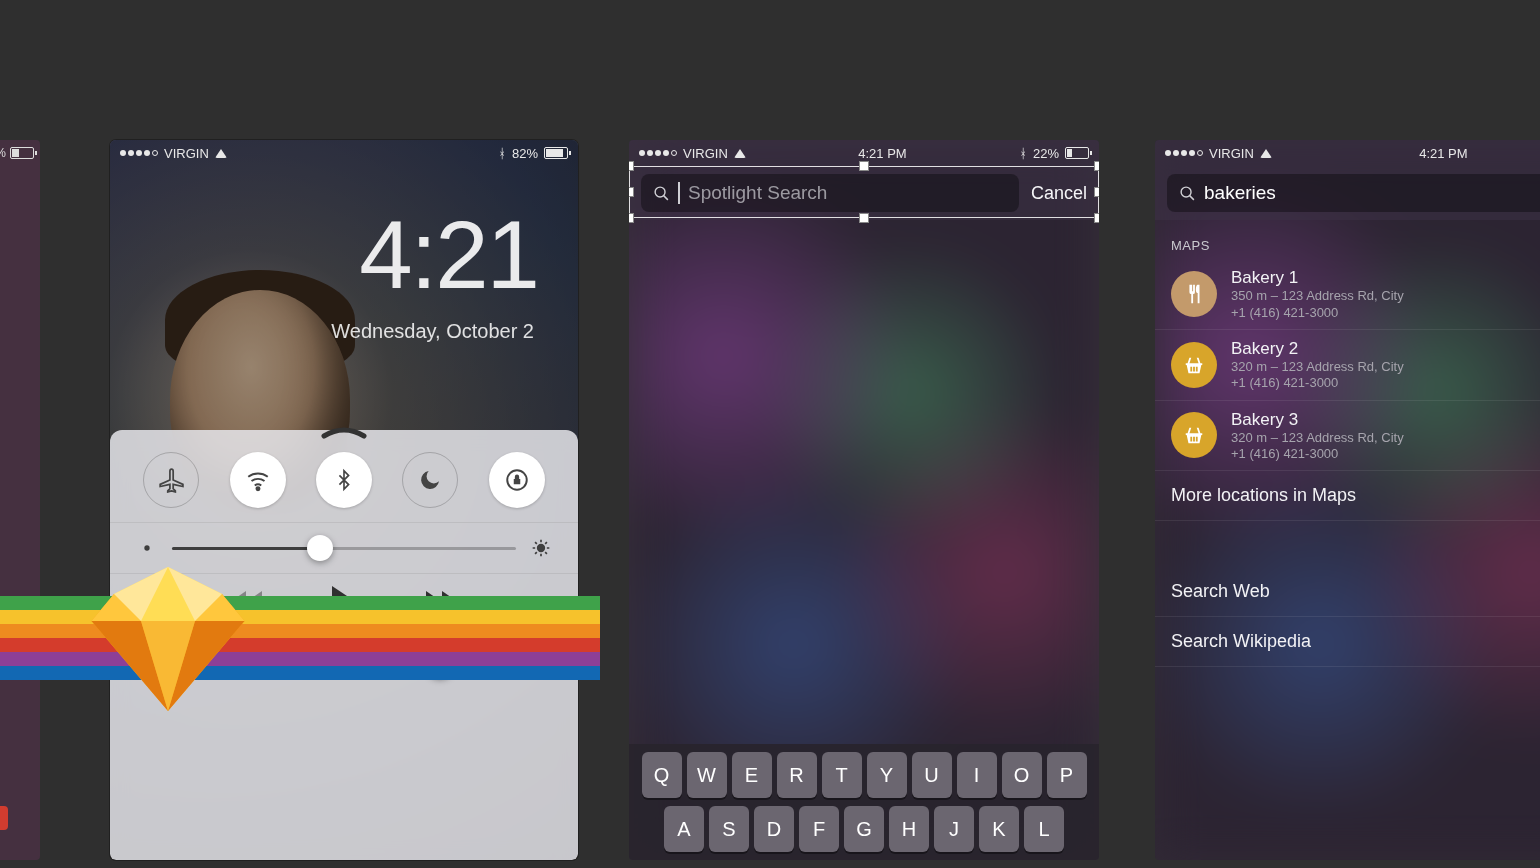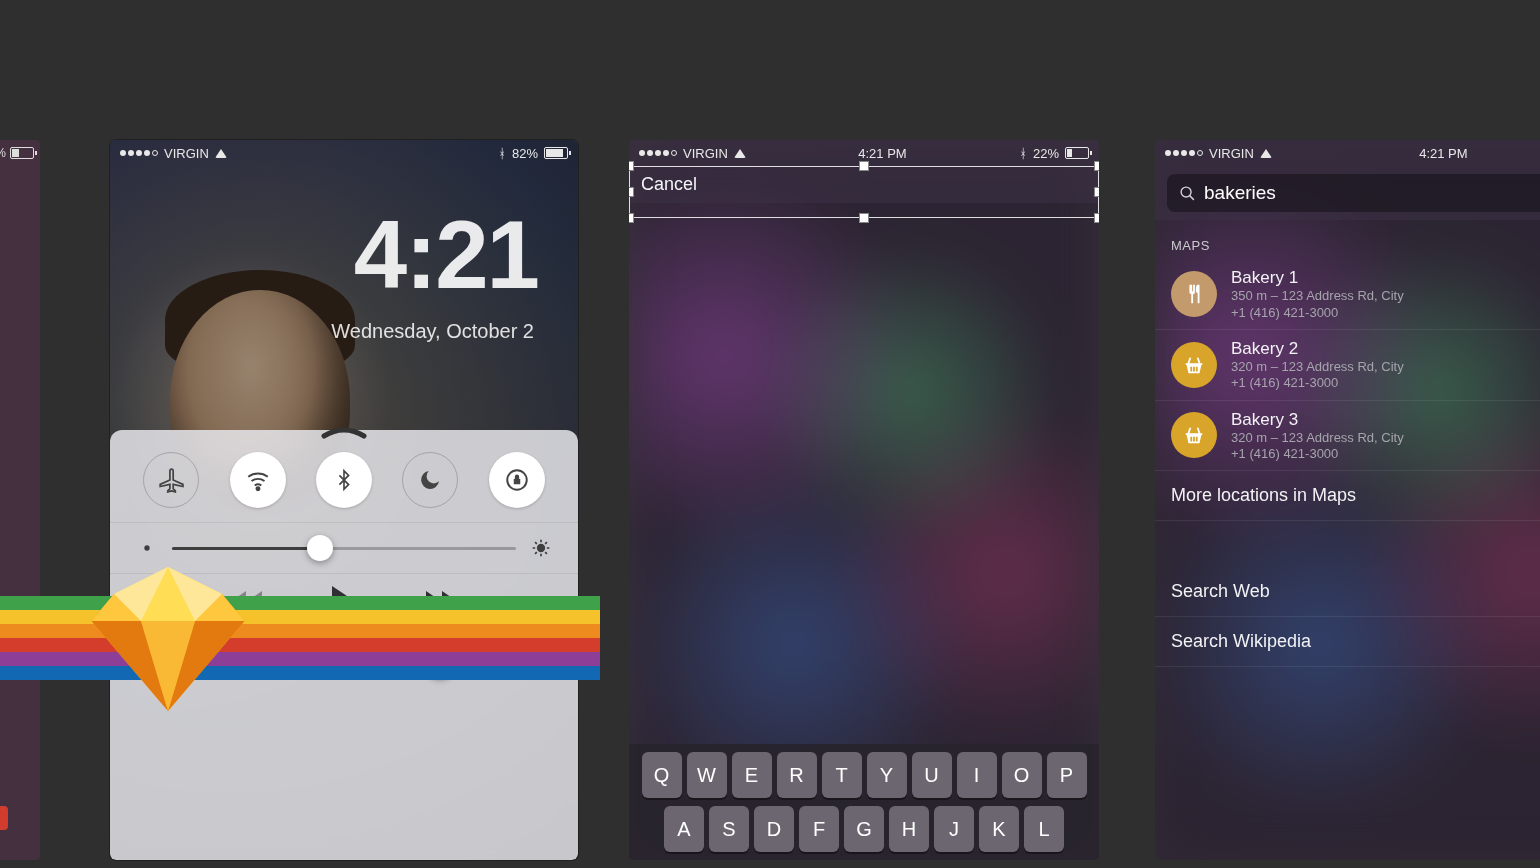--- a/index.html
+++ b/index.html
@@ -24,21 +24,21 @@
 .status-bar .dots { display:flex; gap:2px; margin-right:6px; }
 .status-bar .dots span { width:6px; height:6px; border-radius:50%; background:#e8e8e8; }
 .status-bar .dots span.empty { background:transparent; border:1px solid #e8e8e8; }
 .status-bar .sep { flex:1; }
 .status-bar .right { display:flex; align-items:center; gap:6px; }
 .wifi-icon{ width:0; height:0; border-left:6px solid transparent; border-right:6px solid transparent; border-bottom:9px solid currentColor; border-radius:2px; }
 .battery-icon { width:24px; height:12px; border:1px solid currentColor; border-radius:2px; position:relative; }
 .battery-icon::after{content:'';position:absolute;right:-4px;top:3px;width:2px;height:4px;background:currentColor;}
 .battery-icon .fill{position:absolute;left:1px;top:1px;bottom:1px;background:currentColor;}
 
-.a1 .clock { position:absolute; top:60px; right:40px; color:rgba(255,255,255,.9); font-weight:700; font-size:96px; letter-spacing:-2px;margin-left:32px; }
+.a1 .clock { position:absolute; top:60px; right:40px; color:rgba(255,255,255,.9); font-weight:400; font-size:96px; letter-spacing:-2px;margin-left:32px; }
 .a1 .date { position:absolute; top:180px; right:44px; color:rgba(255,255,255,.85); font-size:20px; font-weight:300; }
 
 .cc-panel { position:absolute; left:0; right:0; bottom:0; height:430px; background:rgba(230,230,235,.85); border-top-left-radius:12px; border-top-right-radius:12px; backdrop-filter: blur(10px); }
 .cc-grab { position:absolute; top:-6px; left:50%; transform:translateX(-50%); width:48px; height:16px; }
 .cc-grab svg { display:block; }
 .cc-toggles { display:flex; justify-content:space-around; align-items:center; padding:22px 18px 14px; }
 .toggle { width:56px; height:56px; border-radius:50%; display:flex; align-items:center; justify-content:center; color:#444; }
 .toggle.off { background:transparent; border:1px solid rgba(0,0,0,.2); }
 .toggle.on { background:#fff; box-shadow:0 1px 3px rgba(0,0,0,.2); }
 
@@ -254,20 +254,28 @@
       <span class="right">
         <span>ᚼ</span>
         <span>22%</span>
         <span class="battery-icon">
             <span class="fill" style="width:22%"></span>
           </span>
       </span>
     </div>
 
     <div class="topbar">
+      <div class="search-field">
+        <svg width="17" height="17" viewBox="0 0 24 24" fill="none" stroke="currentColor" stroke-width="2">
+            <circle cx="10" cy="10" r="7"></circle>
+            <path d="M21 21l-6-6"></path>
+          </svg>
+        <span class="caret"></span>
+        <span style="opacity:.7">Spotlight Search</span>
+      </div>
       <span class="cancel-btn">Cancel</span>
     </div>
 
     <div class="sel-box" style="left:0;top:26px;right:0;height:52px"></div>
     <div class="handle" style="left:-5px;top:21px"></div>
     <div class="handle" style="left:calc(50% - 5px);top:21px"></div>
     <div class="handle" style="right:-5px;top:21px"></div>
     <div class="handle" style="left:-5px;top:47px"></div>
     <div class="handle" style="right:-5px;top:47px"></div>
     <div class="handle" style="left:-5px;top:73px"></div>

